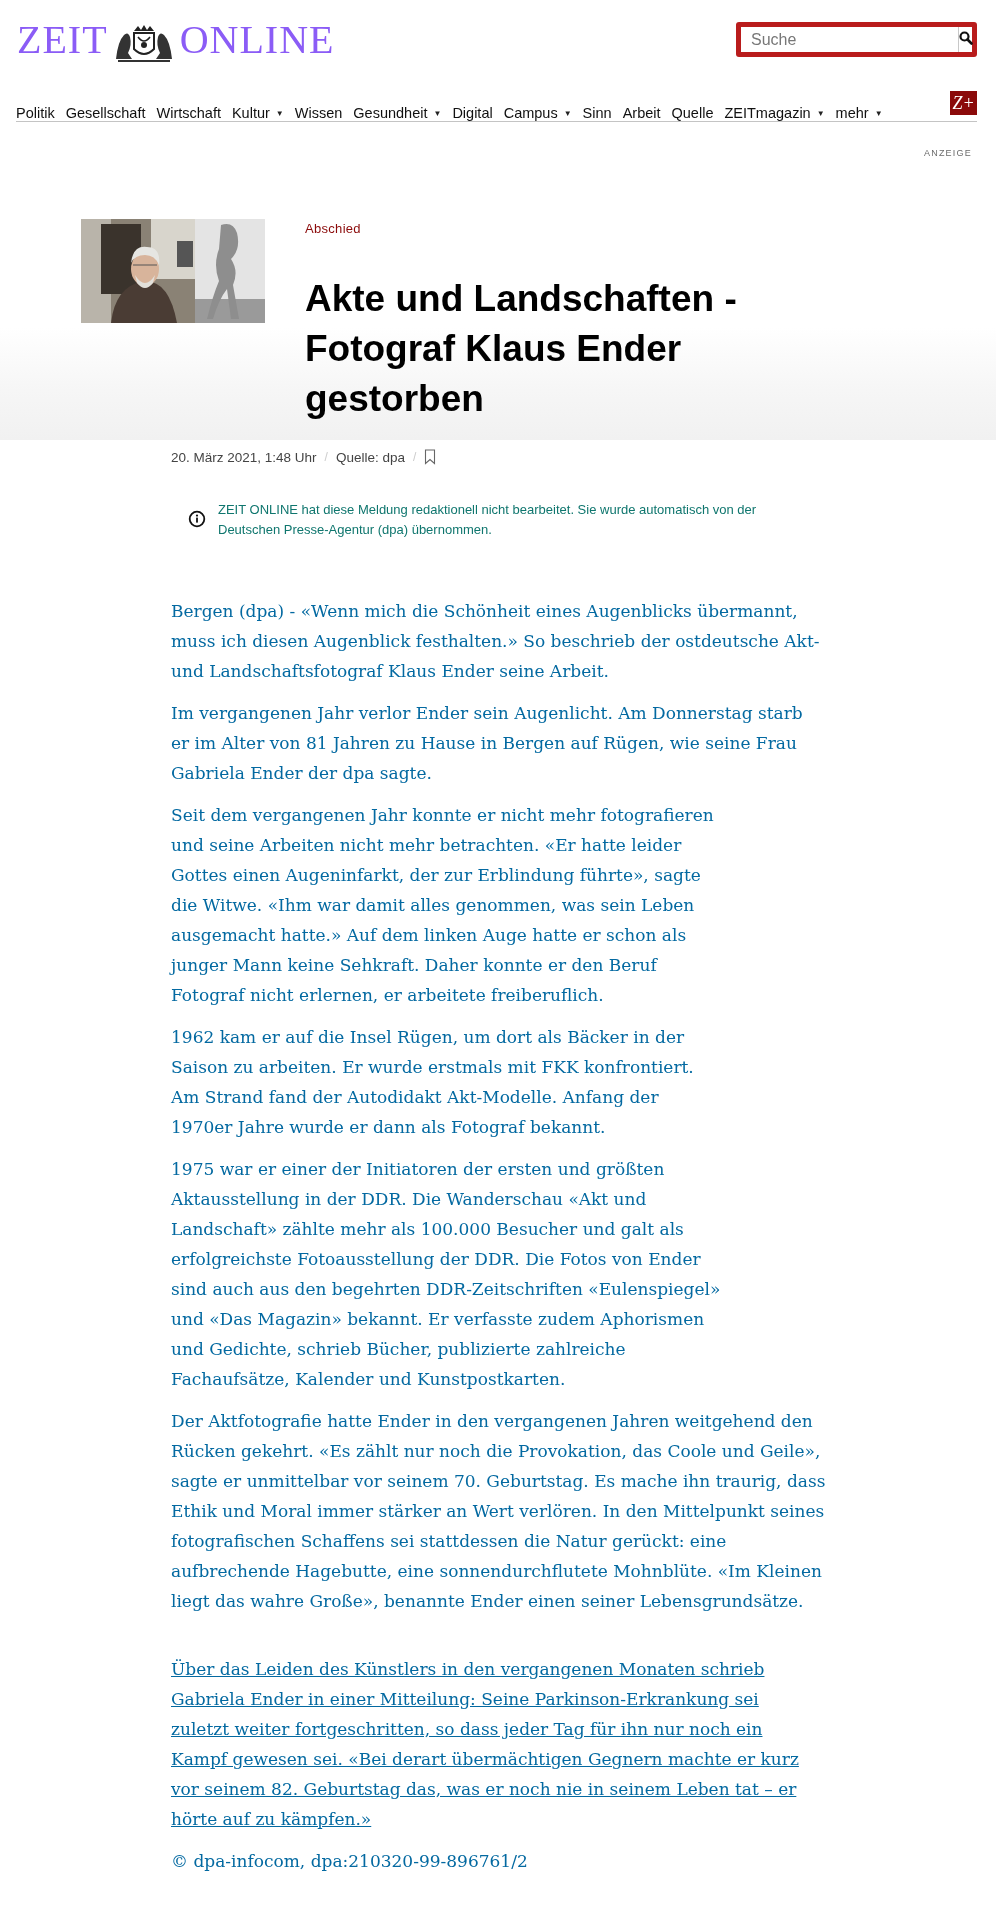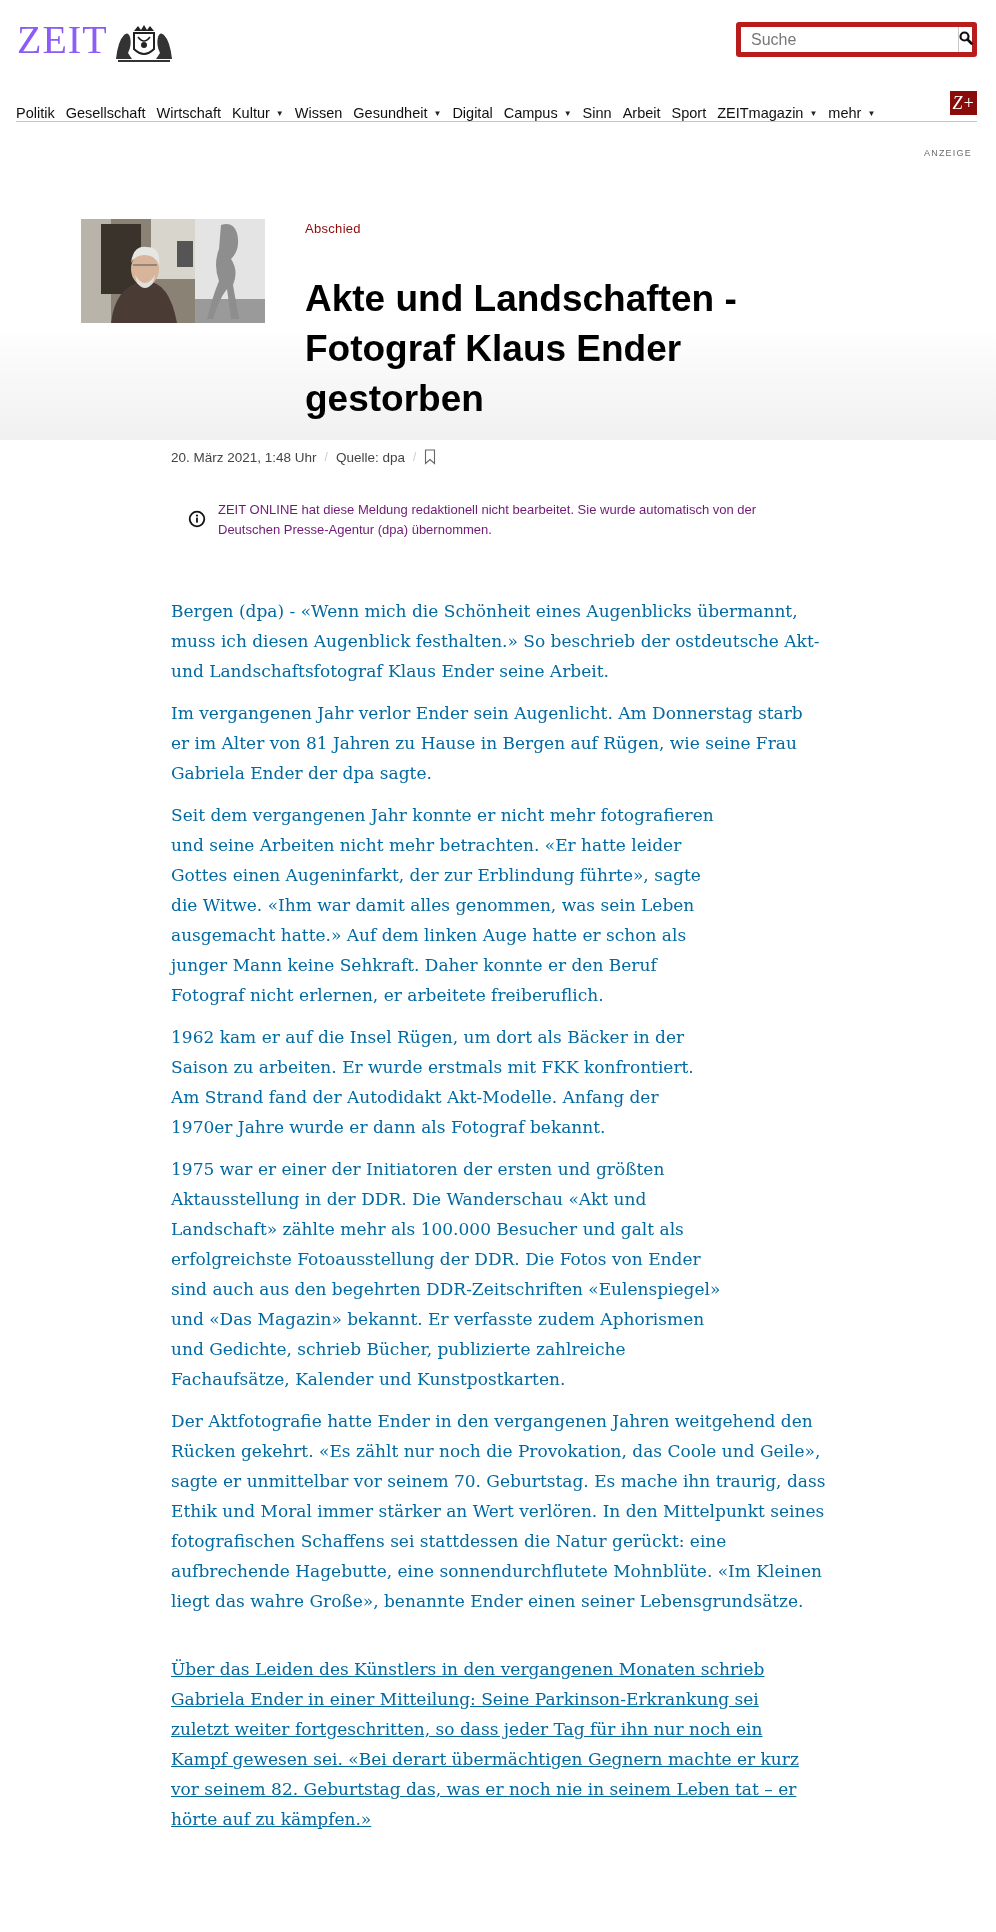--- a/index.html
+++ b/index.html
@@ -28,21 +28,21 @@
   .article-head { position: absolute; left: 0; top: 190px; width: 996px; height: 250px;
     background: linear-gradient(to bottom, #ffffff 0%, #ffffff 55%, #f6f6f6 80%, #f1f1f1 100%); }
   .teaser-img { position: absolute; left: 81px; top: 29px; width: 184px; height: 104px; overflow: hidden; }
   .kicker { position: absolute; left: 305px; top: 31px; font-size: 13px; font-weight: normal; color: #8b0a0a; letter-spacing: 0.3px; }
   .title { position: absolute; left: 305px; top: 84px; width: 560px; font-size: 37px; font-weight: bold; line-height: 50px; color: #000; }
 
   .meta { position: absolute; left: 171px; top: 449px; font-size: 13.5px; color: #444; display: flex; align-items: center; }
   .meta .sep { color: #ccc; margin: 0 8px; font-size: 12px; }
   .meta .bookmark { cursor: pointer; display: inline-flex; }
 
-  .notice { position: absolute; left: 188px; top: 500px; width: 620px; display: flex; font-size: 13px; line-height: 20px; color: #701a75; }
+  .notice { position: absolute; left: 188px; top: 500px; width: 620px; display: flex; font-size: 13px; line-height: 20px; color: #0f766e; }
   .notice .ico { width: 20px; margin-right: 12px; margin-top: 10px; }
 
   .body { position: absolute; left: 171px; top: 596px; width: 670px; font-family: "DejaVu Serif", serif; font-size: 17px; line-height: 30px; color: #0369a1; }
   .body p { margin-bottom: 12px; }
   .body p.gap { margin-top: 38px; text-decoration: underline; }
   .body .copy { margin-top: 4px; }
 </style>
 </head>
 <body>
 
@@ -53,20 +53,21 @@
       <svg viewBox="0 0 64 40">
         <path d="M22 8 L26 3 L29 7 L32 2 L35 7 L38 3 L42 8 Z" fill="#222"></path>
         <path d="M22 10 H42 V26 Q32 36 22 26 Z" fill="#fff" stroke="#222" stroke-width="2"></path>
         <path d="M26 14 Q32 22 38 14" fill="none" stroke="#222" stroke-width="1.5"></path>
         <circle cx="32" cy="22" r="3" fill="#222"></circle>
         <path d="M4 36 Q6 18 12 12 Q16 8 18 14 Q20 22 16 30 L20 36 Z" fill="#333"></path>
         <path d="M60 36 Q58 18 52 12 Q48 8 46 14 Q44 22 48 30 L44 36 Z" fill="#333"></path>
         <path d="M6 38 H58" stroke="#333" stroke-width="2"></path>
       </svg>
     </span>
+    <span>ONLINE</span>
   </div>
 
   <div class="search">
     <input type="text" placeholder="Suche" style="">
     <div class="btn">
       <span>
         <svg width="14" height="14" viewBox="0 0 14 14">
             <circle cx="5.5" cy="5.5" r="4" fill="none" stroke="#111" stroke-width="2.2"></circle>
             <path d="M8.5 8.5 L12.5 12.5" stroke="#111" stroke-width="2.6" stroke-linecap="round"></path>
           </svg>
@@ -102,21 +103,21 @@
         <span>Campus</span>
         <span class="caret">▼</span>
       </div>
       <div class="item">
         <span>Sinn</span>
       </div>
       <div class="item">
         <span>Arbeit</span>
       </div>
       <div class="item">
-        <span>Sport</span>
+        <span>Quelle</span>
       </div>
       <div class="item">
         <span>ZEITmagazin</span>
         <span class="caret">▼</span>
       </div>
       <div class="item">
         <span>mehr</span>
         <span class="caret">▼</span>
       </div>
       <div class="zplus">Z+</div>
@@ -172,13 +173,14 @@
 </div>
 
 <div class="body">
   <p>Bergen (dpa) - «Wenn mich die Schönheit eines Augenblicks übermannt, muss ich diesen Augenblick festhalten.» So beschrieb der ostdeutsche Akt- und Landschaftsfotograf Klaus Ender seine Arbeit.</p>
   <p style="padding-right:30px">Im vergangenen Jahr verlor Ender sein Augenlicht. Am Donnerstag starb er im Alter von 81 Jahren zu Hause in Bergen auf Rügen, wie seine Frau Gabriela Ender der dpa sagte.</p>
   <p style="padding-right:125px">Seit dem vergangenen Jahr konnte er nicht mehr fotografieren und seine Arbeiten nicht mehr betrachten. «Er hatte leider Gottes einen Augeninfarkt, der zur Erblindung führte», sagte die Witwe. «Ihm war damit alles genommen, was sein Leben ausgemacht hatte.» Auf dem linken Auge hatte er schon als junger Mann keine Sehkraft. Daher konnte er den Beruf Fotograf nicht erlernen, er arbeitete freiberuflich.</p>
   <p style="padding-right:120px">1962 kam er auf die Insel Rügen, um dort als Bäcker in der Saison zu arbeiten. Er wurde erstmals mit FKK konfrontiert. Am Strand fand der Autodidakt Akt-Modelle. Anfang der 1970er Jahre wurde er dann als Fotograf bekannt.</p>
   <p style="padding-right:108px">1975 war er einer der Initiatoren der ersten und größten Aktausstellung in der DDR. Die Wanderschau «Akt und Landschaft» zählte mehr als 100.000 Besucher und galt als erfolgreichste Fotoausstellung der DDR. Die Fotos von Ender sind auch aus den begehrten DDR-Zeitschriften «Eulenspiegel» und «Das Magazin» bekannt. Er verfasste zudem Aphorismen und Gedichte, schrieb Bücher, publizierte zahlreiche Fachaufsätze, Kalender und Kunstpostkarten.</p>
   <p>Der Aktfotografie hatte Ender in den vergangenen Jahren weitgehend den Rücken gekehrt. «Es zählt nur noch die Provokation, das Coole und Geile», sagte er unmittelbar vor seinem 70. Geburtstag. Es mache ihn traurig, dass Ethik und Moral immer stärker an Wert verlören. In den Mittelpunkt seines fotografischen Schaffens sei stattdessen die Natur gerückt: eine aufbrechende Hagebutte, eine sonnendurchflutete Mohnblüte. «Im Kleinen liegt das wahre Große», benannte Ender einen seiner Lebensgrundsätze.</p>
   <p class="gap" style="padding-right:20px">Über das Leiden des Künstlers in den vergangenen Monaten schrieb Gabriela Ender in einer Mitteilung: Seine Parkinson-Erkrankung sei zuletzt weiter fortgeschritten, so dass jeder Tag für ihn nur noch ein Kampf gewesen sei. «Bei derart übermächtigen Gegnern machte er kurz vor seinem 82. Geburtstag das, was er noch nie in seinem Leben tat – er hörte auf zu kämpfen.»</p>
+  <p class="copy">© dpa-infocom, dpa:210320-99-896761/2</p>
 </div>
 
 </body></html>

